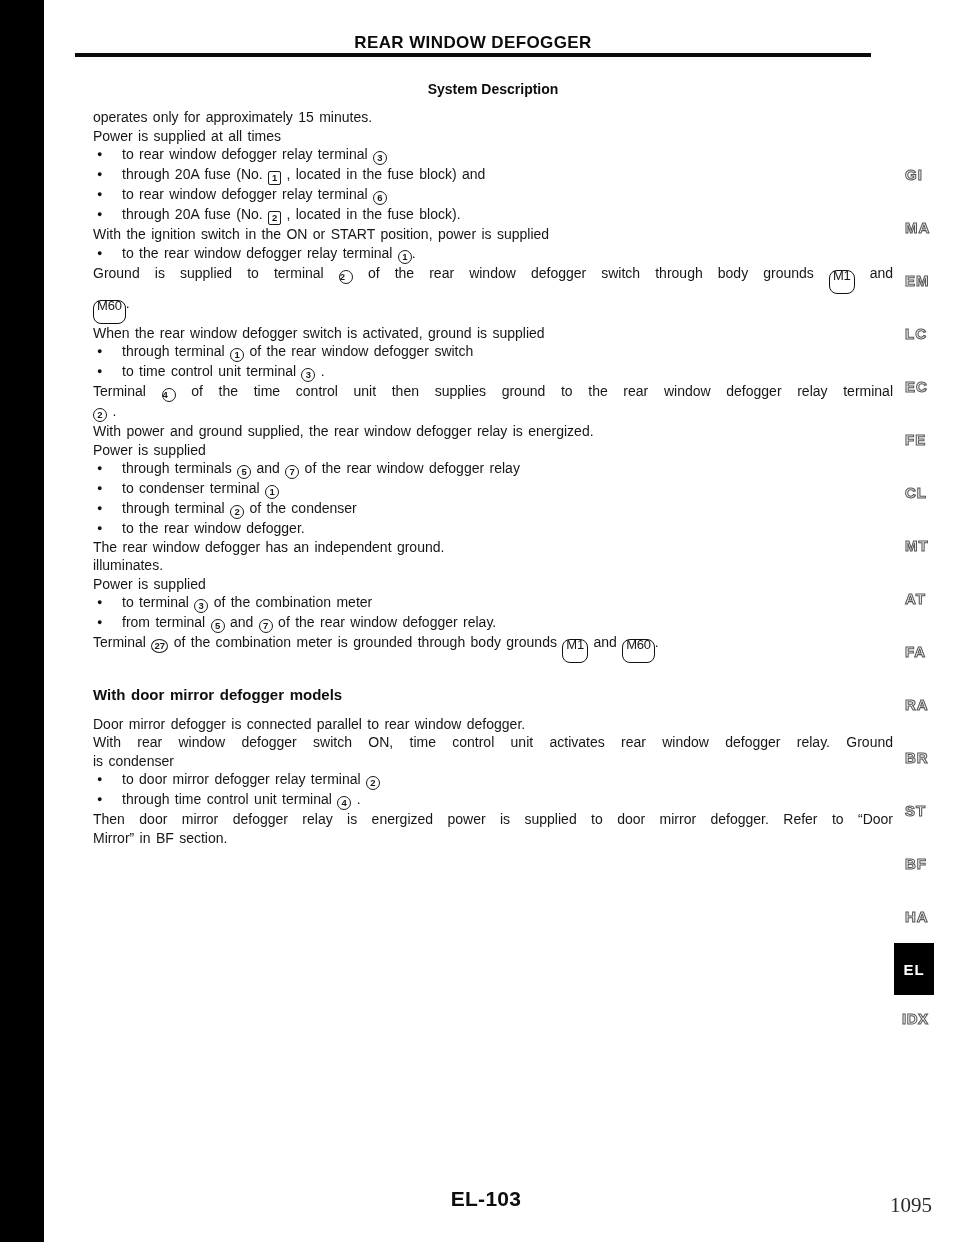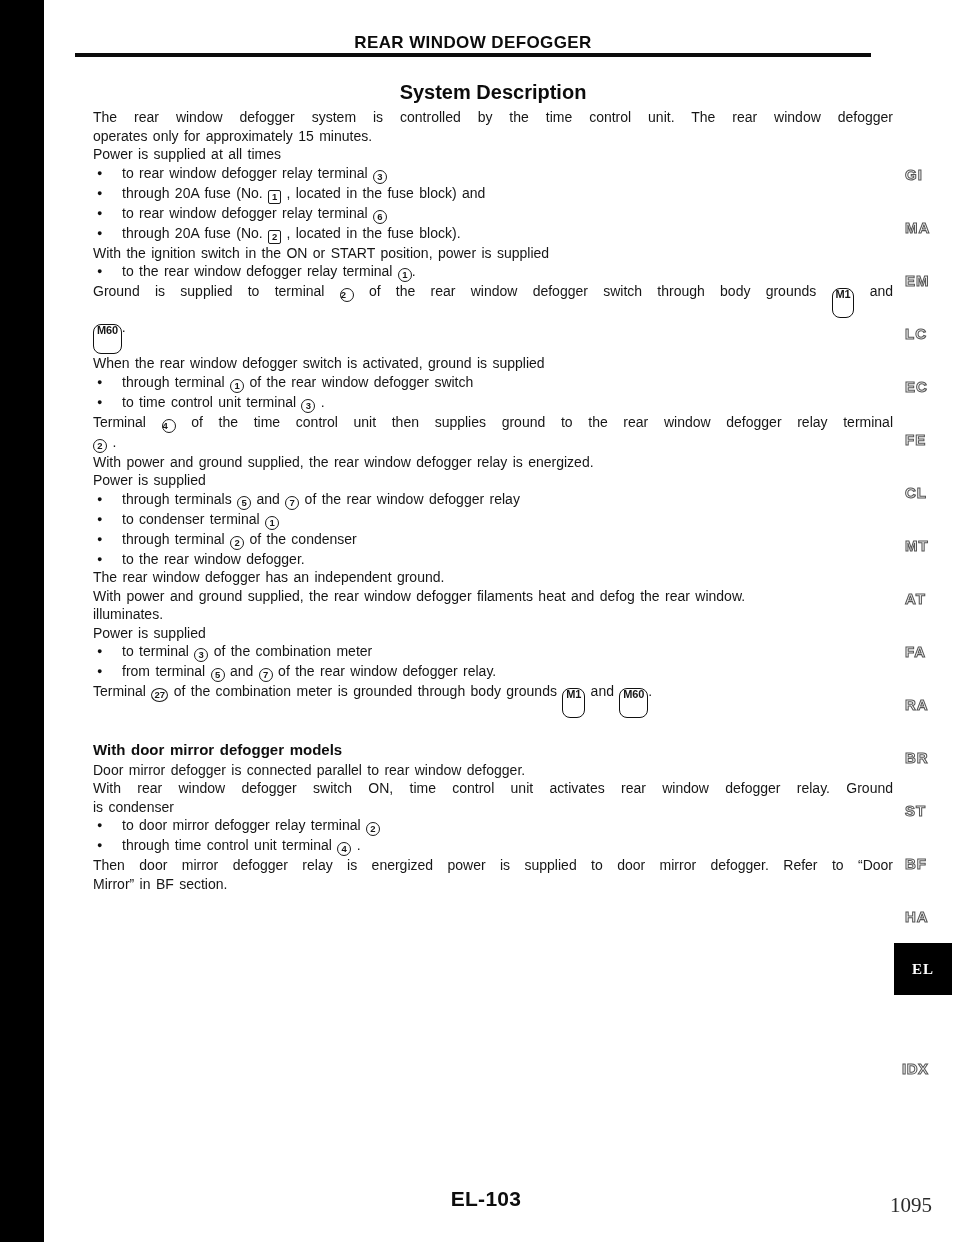--- a/index.html
+++ b/index.html
@@ -5,48 +5,48 @@
   html,body{margin:0;padding:0;background:#ffffff;}
   #page{position:relative;width:960px;height:1242px;background:#ffffff;overflow:hidden;
         font-family:"Liberation Sans","DejaVu Sans",sans-serif;color:#151515;padding-left:24px;}
   
   #edge-bar{position:absolute;left:0;top:0;width:44px;height:1242px;background:#000;}
   
   #hdr-title{position:absolute;left:75px;top:33px;width:796px;text-align:center;
              font-size:17px;font-weight:bold;letter-spacing:0.4px;color:#0c0c0c;}
   #hdr-rule{position:absolute;left:75px;top:53px;width:796px;height:4px;background:#0b0b0b;}
   #sec-title{position:absolute;left:93px;top:81px;width:800px;text-align:center;
-             font-size:20px;font-weight:bold;color:#0c0c0c;}
+             font-size:14px;font-weight:bold;color:#0c0c0c;}
   
   #body-lines{position:absolute;left:93px;top:108px;width:800px;font-size:14px;
               line-height:18.5px;word-spacing:1.5px;color:#161616;}
   .line{position:relative;white-space:nowrap;min-height:18.5px;}
   .just{text-align:justify;text-align-last:justify;}
   .bullet{padding-left:29px;}
   .dot{position:absolute;left:4px;top:0px;font-size:9px;color:#111;}
   .circ,.circ-wide,.boxn{display:inline-block;box-sizing:border-box;border:1.3px solid #1a1a1a;
         text-align:center;font-size:9.5px;font-weight:bold;line-height:11px;height:14px;
         vertical-align:-2px;letter-spacing:0;word-spacing:0;}
   .circ{width:14px;border-radius:50%;}
   .circ-wide{width:17px;border-radius:50%;}
   .boxn{width:13px;border-radius:2px;}
   .pill{display:inline-block;box-sizing:border-box;border:1.6px solid #111;border-radius:8px;
-        height:30px;line-height:10px;padding:0 3px;font-size:11px;font-weight:bold;
+        height:24px;line-height:10px;padding:0 3px;font-size:13px;font-weight:normal;
         vertical-align:-2px;letter-spacing:-0.2px;word-spacing:0;}
-  .subheading{font-size:15px;font-weight:bold;margin:23px 0 1px 0;color:#0e0e0e;}
+  .subheading{font-size:15px;font-weight:bold;margin:23px 0 10px 0;color:#0e0e0e;}
   
   .margin-code{position:absolute;left:905px;font-size:15px;font-weight:bold;letter-spacing:1px;
         color:#8a8a8a;}
   @supports (-webkit-text-stroke: 1px #000){
     .margin-code{color:#ffffff;-webkit-text-stroke:1.05px #555;}
   }
-  #el-box{position:absolute;left:894px;top:943px;width:58px;height:52px;background:#000;
-          display:flex;align-items:center;justify-content:center;font-family:Liberation Serif, serif;}
+  #el-box{position:absolute;left:894px;top:943px;width:40px;height:52px;background:#000;
+          display:flex;align-items:center;justify-content:center;}
   #el-box span{color:#fff;font-size:15px;font-weight:bold;letter-spacing:1px;}
-  #idx-tab{position:absolute;left:902px;top:1060px;font-size:15px;font-weight:bold;
+  #idx-tab{position:absolute;left:902px;top:1010px;font-size:15px;font-weight:bold;
            letter-spacing:0.5px;color:#8a8a8a;}
   @supports (-webkit-text-stroke: 1px #000){
     #idx-tab{color:#ffffff;-webkit-text-stroke:1.05px #555;}
   }
   
   #footer-code{position:absolute;left:86px;top:1187px;width:800px;text-align:center;
                font-size:21px;font-weight:bold;letter-spacing:0.3px;color:#0d0d0d;}
   #footer-num{position:absolute;right:52px;top:1193px;font-family:"Liberation Serif","DejaVu Serif",serif;
               font-size:21px;color:#2b2b2b;text-align:right;}
   #watermark{position:absolute;right:16px;top:1202px;font-size:25px;color:#7d7d7d;
@@ -56,21 +56,20 @@
 <body>
 
 <div id="page">
   <div id="edge-bar"></div>
 
   <div id="hdr-title">REAR WINDOW DEFOGGER</div>
   <div id="hdr-rule"></div>
   <div id="sec-title">System Description</div>
 
   <div id="body-lines">
-      <div class="line just">The rear window defogger system is controlled by the time control unit. The rear window defogger</div>
       <div class="line">operates only for approximately 15 minutes.</div>
       <div class="line">Power is supplied at all times</div>
       <div class="line bullet"><span class="dot">●</span>to rear window defogger relay terminal <span class="circ">3</span></div>
       <div class="line bullet"><span class="dot">●</span>through 20A fuse (No. <span class="boxn">1</span> , located in the fuse block) and</div>
       <div class="line bullet"><span class="dot">●</span>to rear window defogger relay terminal <span class="circ">6</span></div>
       <div class="line bullet"><span class="dot">●</span>through 20A fuse (No. <span class="boxn">2</span> , located in the fuse block).</div>
       <div class="line">With the ignition switch in the ON or START position, power is supplied</div>
       <div class="line bullet"><span class="dot">●</span>to the rear window defogger relay terminal <span class="circ">1</span>.</div>
       <div class="line just">Ground is supplied to terminal <span class="circ">2</span> of the rear window defogger switch through body grounds <span class="pill">M1</span> and</div>
       <div class="line"><span class="pill">M60</span>.</div>
@@ -79,21 +78,20 @@
       <div class="line bullet"><span class="dot">●</span>to time control unit terminal <span class="circ">3</span> .</div>
       <div class="line just">Terminal <span class="circ">4</span> of the time control unit then supplies ground to the rear window defogger relay terminal</div>
       <div class="line"><span class="circ">2</span> .</div>
       <div class="line">With power and ground supplied, the rear window defogger relay is energized.</div>
       <div class="line">Power is supplied</div>
       <div class="line bullet"><span class="dot">●</span>through terminals <span class="circ">5</span> and <span class="circ">7</span> of the rear window defogger relay</div>
       <div class="line bullet"><span class="dot">●</span>to condenser terminal <span class="circ">1</span></div>
       <div class="line bullet"><span class="dot">●</span>through terminal <span class="circ">2</span> of the condenser</div>
       <div class="line bullet"><span class="dot">●</span>to the rear window defogger.</div>
       <div class="line">The rear window defogger has an independent ground.</div>
-      <div class="line">With power and ground supplied, the rear window defogger filaments heat and defog the rear window.</div>
       <div class="line">illuminates.</div>
       <div class="line">Power is supplied</div>
       <div class="line bullet"><span class="dot">●</span>to terminal <span class="circ">3</span> of the combination meter</div>
       <div class="line bullet"><span class="dot">●</span>from terminal <span class="circ">5</span> and <span class="circ">7</span> of the rear window defogger relay.</div>
       <div class="line">Terminal <span class="circ-wide">27</span> of the combination meter is grounded through body grounds <span class="pill">M1</span> and <span class="pill">M60</span>.</div>
       <div class="subheading">With door mirror defogger models</div>
       <div class="line">Door mirror defogger is connected parallel to rear window defogger.</div>
       <div class="line just">With rear window defogger switch ON, time control unit activates rear window defogger relay. Ground</div>
       <div class="line">is condenser</div>
       <div class="line bullet"><span class="dot">●</span>to door mirror defogger relay terminal <span class="circ">2</span></div>

